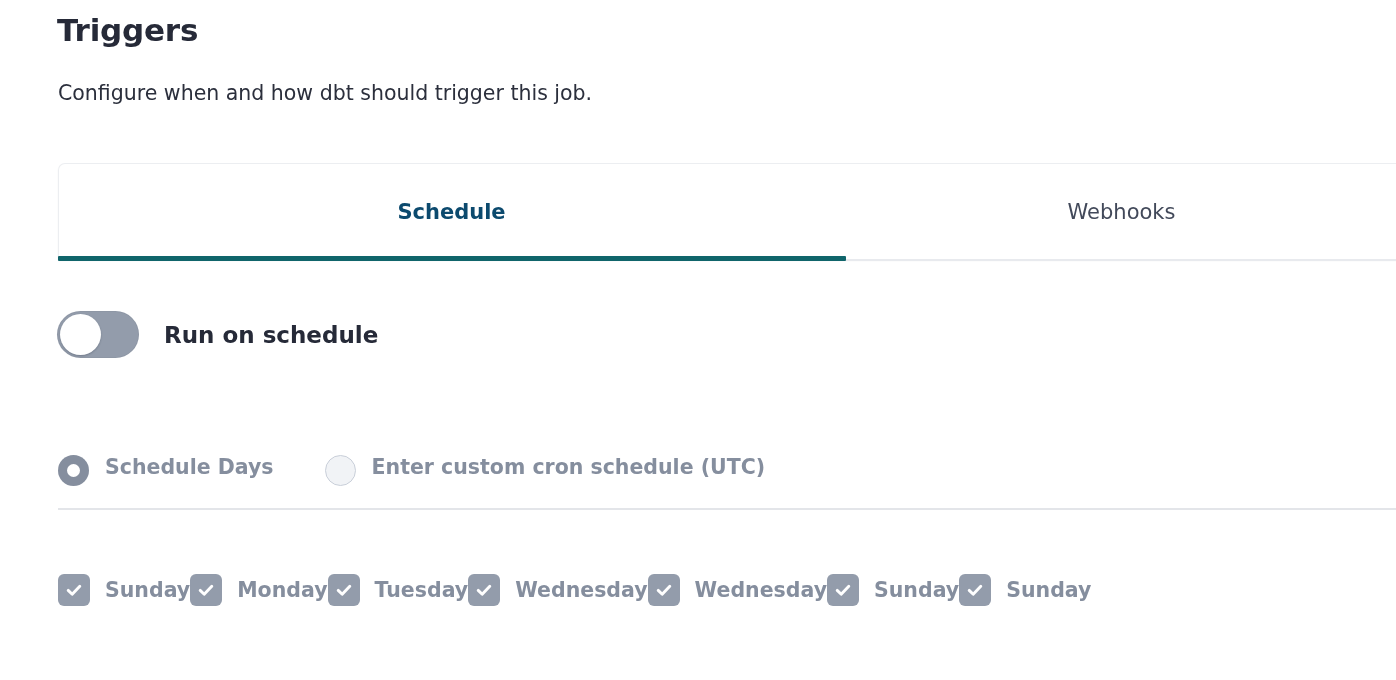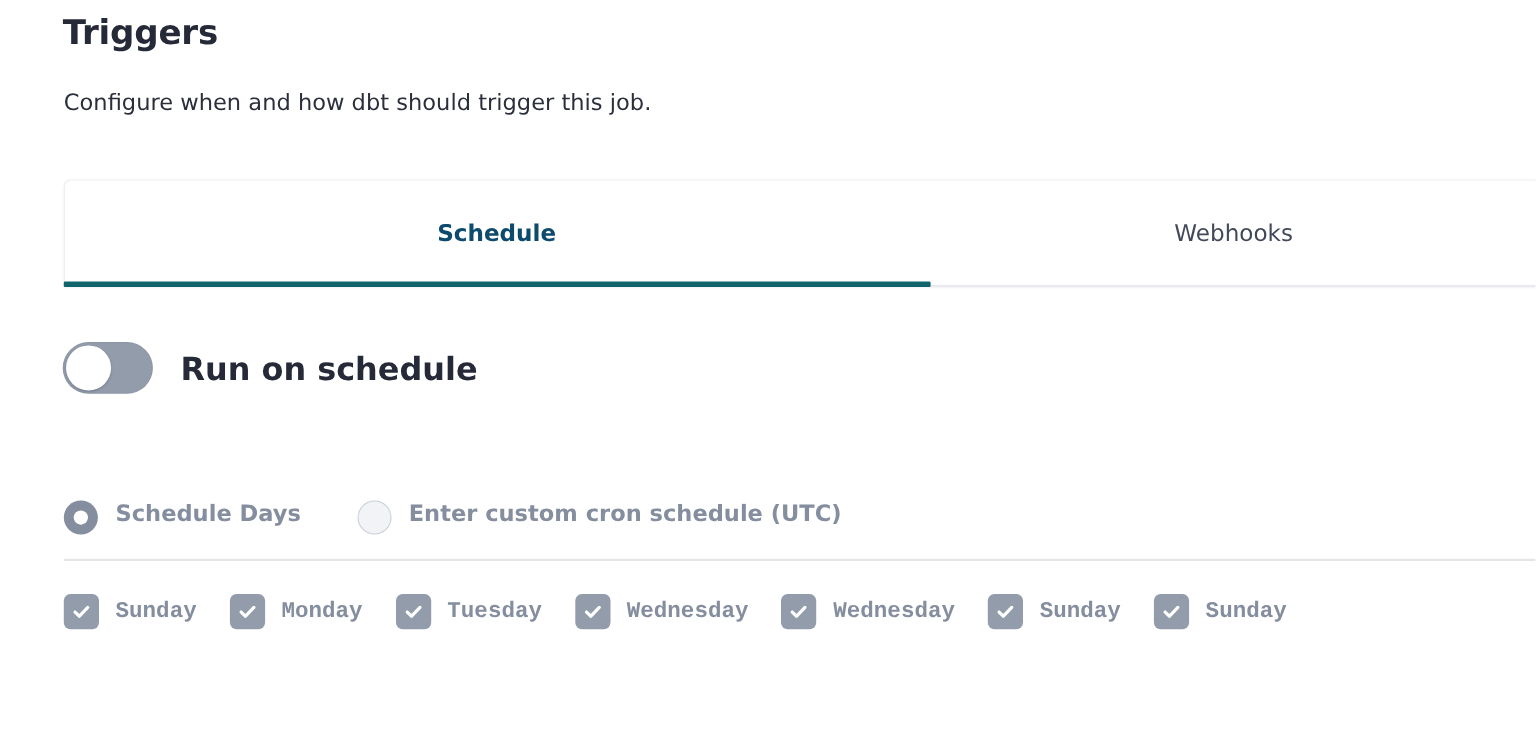--- a/index.html
+++ b/index.html
@@ -131,21 +131,21 @@
     top: 3px;
     left: 3px;
     width: 41px;
     height: 41px;
     border-radius: 50%;
     background: #ffffff;
     box-shadow: 0 1px 2px rgba(20,30,50,0.25);
   }
   .toggle-label {
     margin-left: 25px;
-    font-size: 29px;
+    font-size: 23px;
     font-weight: 700;
     color: #262a38;
     white-space: nowrap;
   }
 
   
   .radio-row {
     position: absolute;
     left: 58px;
     top: 455px;
@@ -196,31 +196,30 @@
     top: 508px;
     width: 1338px;
     height: 2px;
     background: #e3e5e9;
   }
 
   
   .days-row {
     position: absolute;
     left: 58px;
-    top: 540px;
-    display: flex;
-    align-items: center;
-    font-family: Liberation Mono, monospace;
+    top: 574px;
+    display: flex;
+    align-items: center;
   }
   .day-item {
     display: flex;
     align-items: center;
     cursor: pointer;
   }
-  .day-item + .day-item { margin-left: 30px; }
+  .day-item + .day-item { }
 
   .checkbox {
     width: 32px;
     height: 32px;
     border-radius: 6px;
     background: #939cab;
     flex: none;
     display: flex;
     align-items: center;
     justify-content: center;

